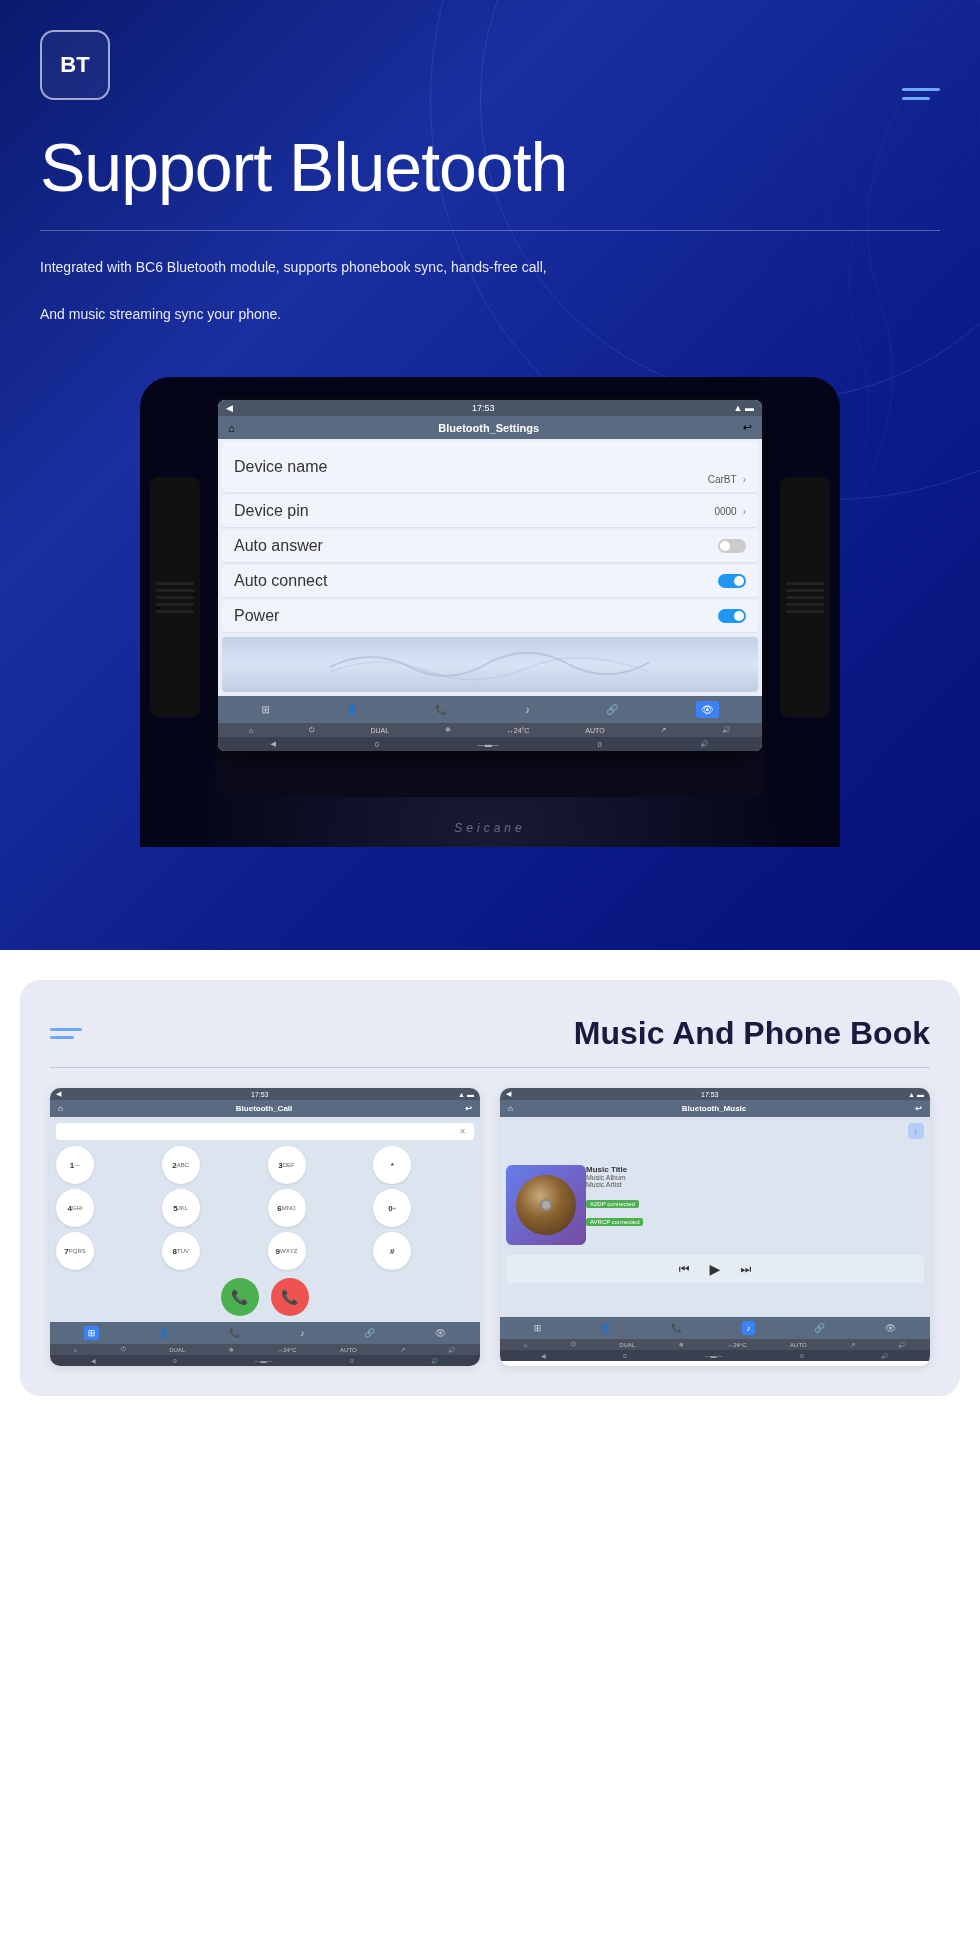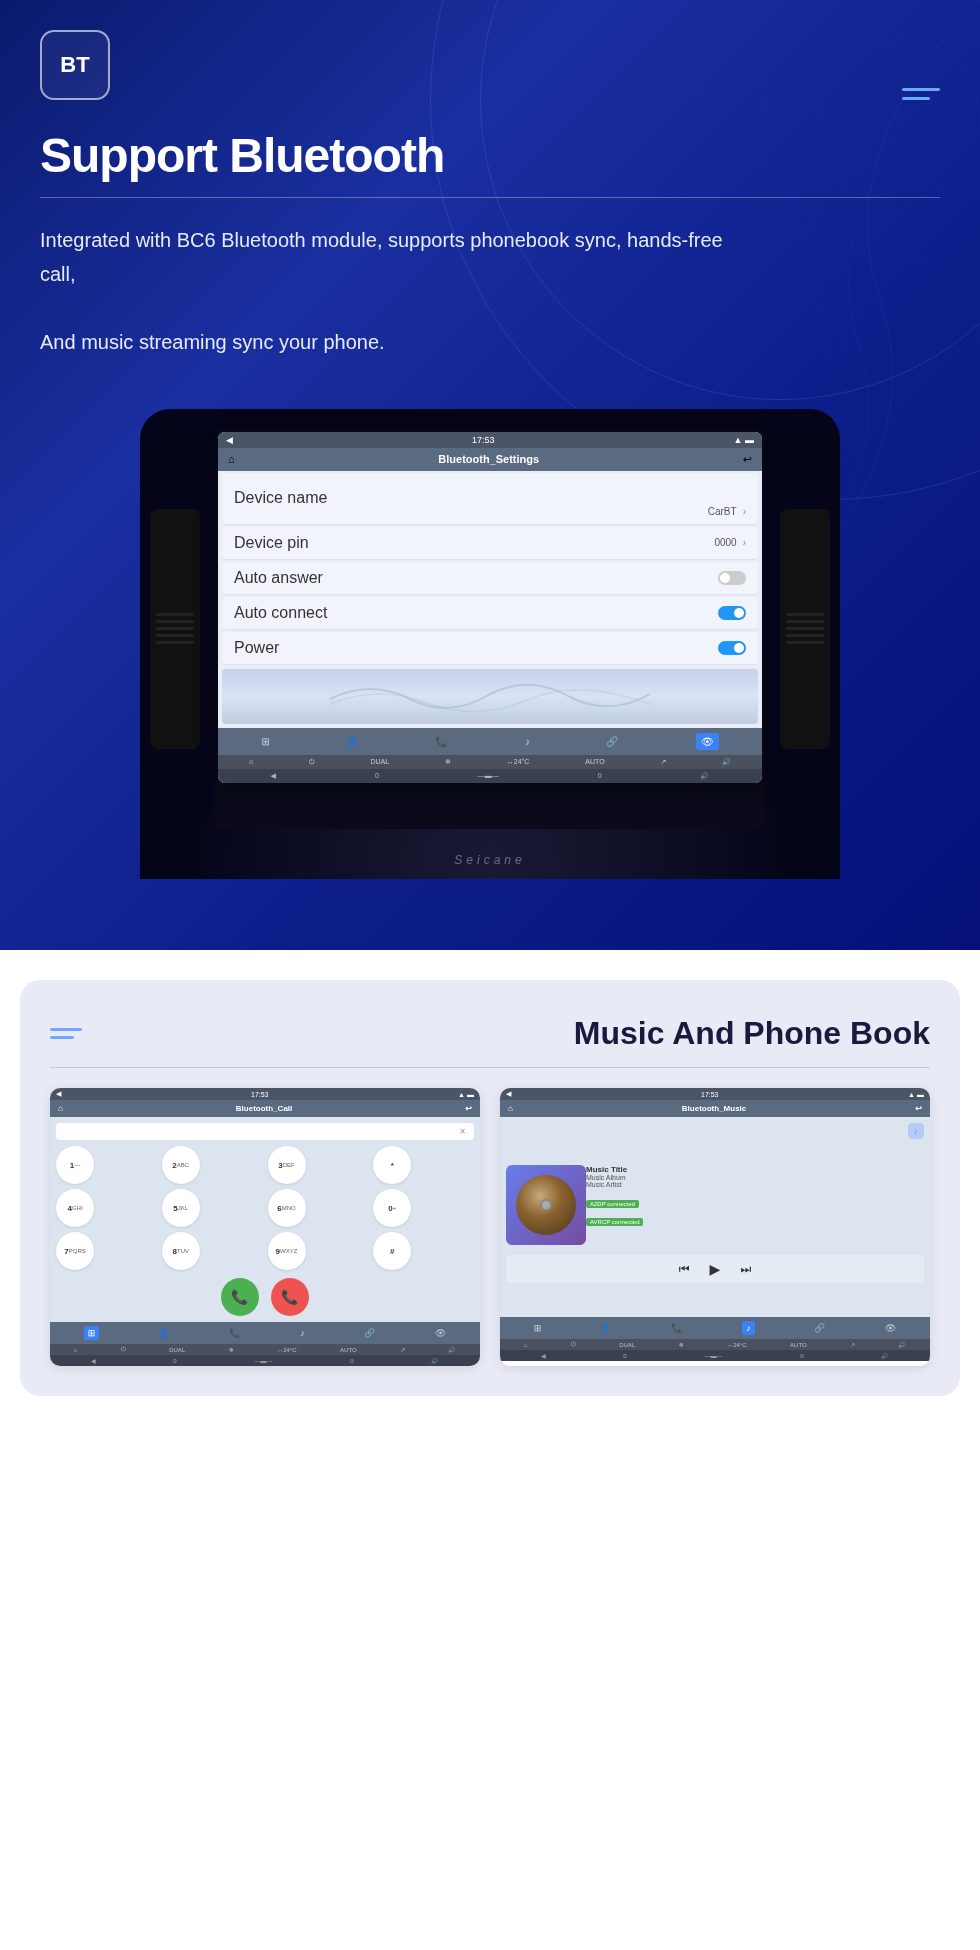--- a/index.html
+++ b/index.html
@@ -59,34 +59,34 @@
       display: block;
       height: 3px;
       background: #6fa8ff;
       border-radius: 2px;
     }
     .menu-icon span:first-child { width: 38px; }
     .menu-icon span:last-child { width: 28px; }
 
     .hero-title {
       color: white;
-      font-size: 48px;
-      font-weight: 700;
+      font-size: 68px;
+      font-weight: 400;
       line-height: 1.1;
-      margin-bottom: 14px;
+      margin-bottom: 25px;
       letter-spacing: -1px;
     }
     .hero-divider {
       border: none;
       border-top: 1px solid rgba(255,255,255,0.3);
       margin-bottom: 25px;
     }
     .hero-desc {
       color: rgba(255,255,255,0.9);
-      font-size: 20px;
+      font-size: 14px;
       line-height: 1.7;
       margin-bottom: 50px;
       max-width: 700px;
     }
 
     
     .car-container {
       position: relative;
       display: flex;
       justify-content: center;

